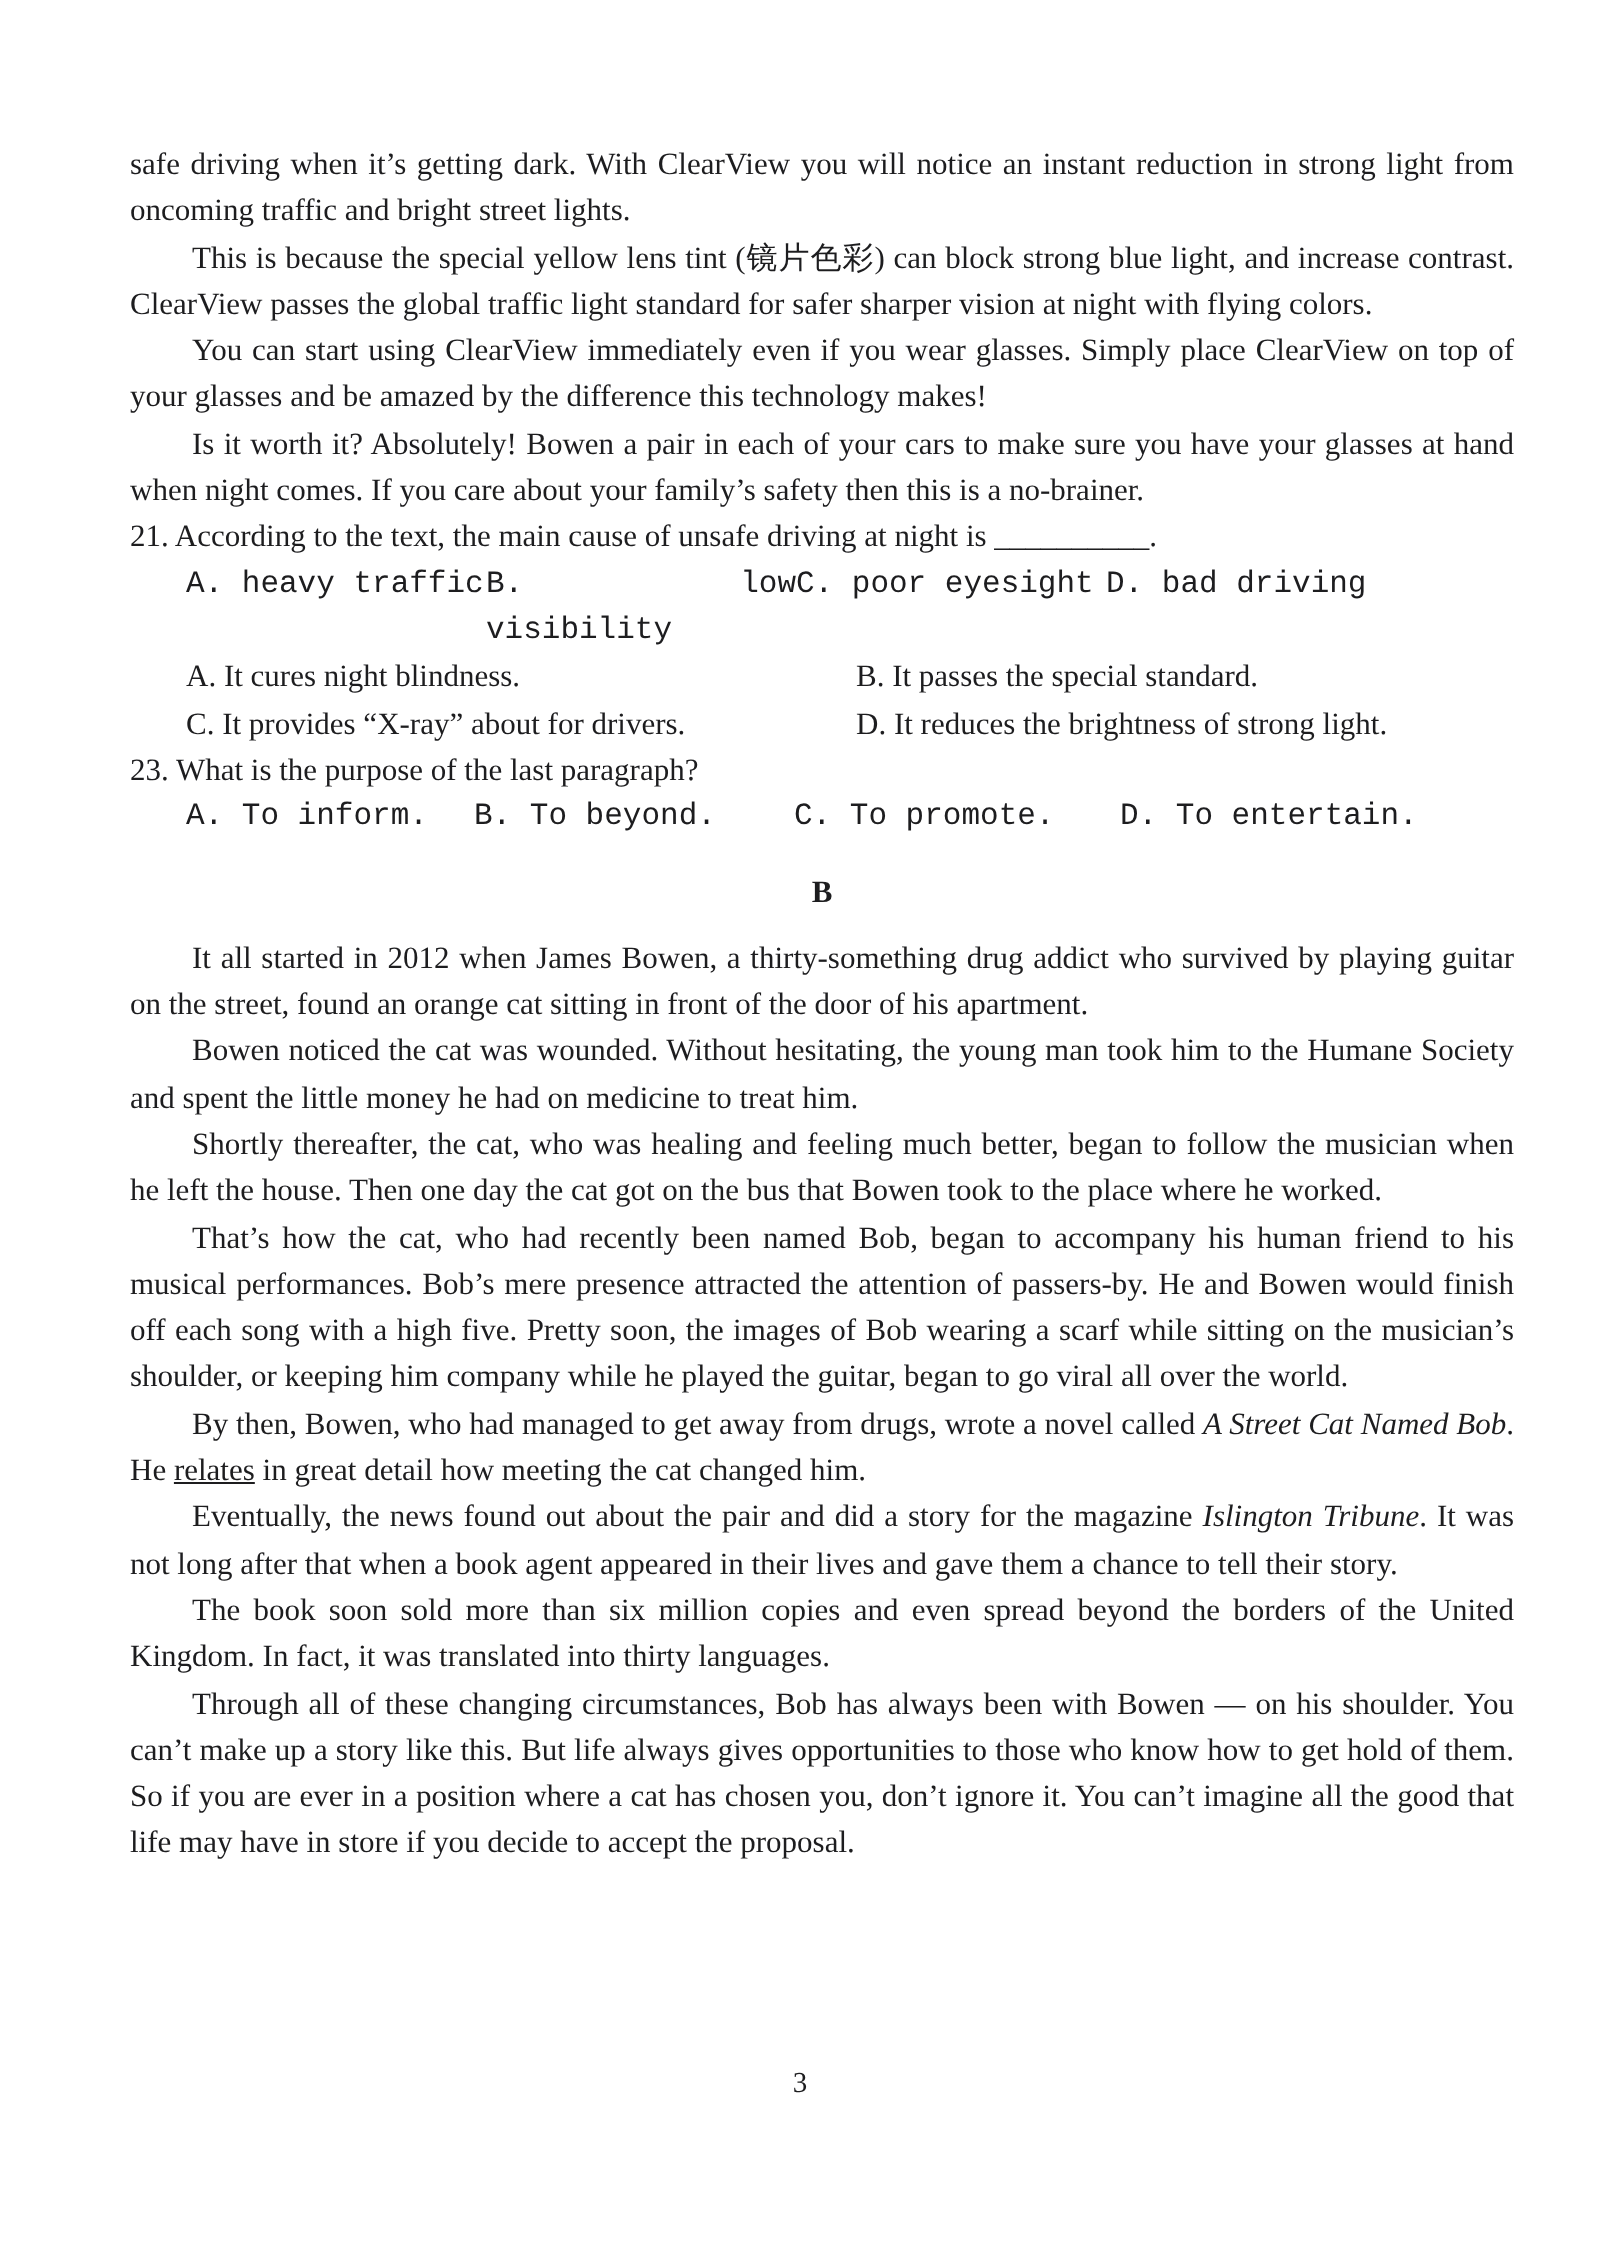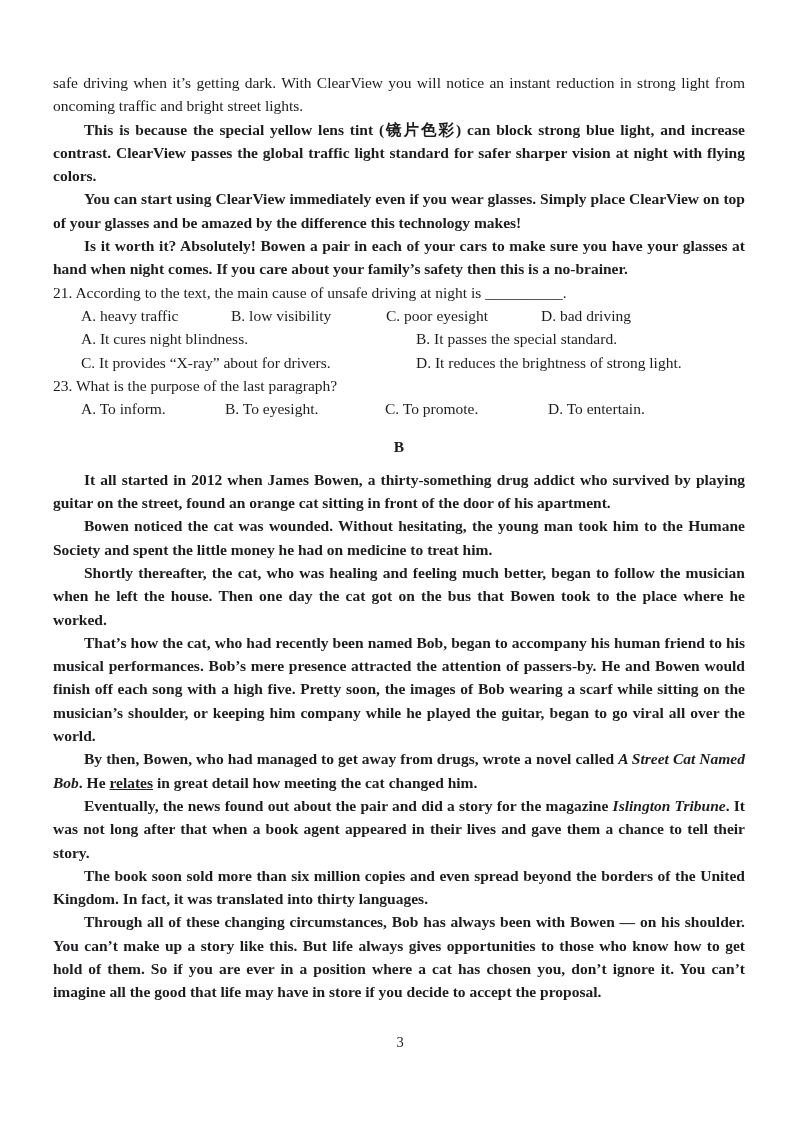--- a/index.html
+++ b/index.html
@@ -10,33 +10,33 @@
     position: relative;
     font-family: "Liberation Serif", serif;
     font-size: 15.5px;
     line-height: 23.3px;
     color: #1d1d1f;
     overflow: hidden;
   }
   .page-content {
     position: absolute;
     top: 71px;
-    left: 53px;
+    left: 65px;
     width: 692px;
     text-align: justify;
   }
   p { margin: 0; }
-  p.indent { text-indent: 31px; font-weight: bold; }
+  p.indent { text-indent: 31px; }
   .question-stem { text-indent: 0; }
   .opts {
     display: grid;
     padding-left: 28px;
   }
-  .opts-4a { grid-template-columns: 150px 155px 155px auto; }
-  .opts-4b { grid-template-columns: 144px 160px 163px auto; }
+  .opts-4a { grid-template-columns: 150px 155px 155px auto; font-family: Liberation Mono, monospace; }
+  .opts-4b { grid-template-columns: 144px 160px 163px auto; font-family: Liberation Mono, monospace; }
   .opts-2  { grid-template-columns: 335px auto; }
   .section-label {
     text-align: center;
     font-weight: bold;
     margin-top: 15px;
     margin-bottom: 9px;
   }
   i { font-style: italic; }
   .u { text-decoration: underline; }
   .page-number {
@@ -74,21 +74,21 @@
       <span>B. It passes the special standard.</span>
       <span>C. It provides “X-ray” about for drivers.</span>
       <span>D. It reduces the brightness of strong light.</span>
     </div>
   </div>
 
   <div>
     <p class="question-stem">23. What is the purpose of the last paragraph?</p>
     <div class="opts opts-4b">
       <span>A. To inform.</span>
-      <span>B. To eyesight.</span>
+      <span>B. To beyond.</span>
       <span>C. To promote.</span>
       <span>D. To entertain.</span>
     </div>
   </div>
 
   <p class="section-label">B</p>
 
   <p class="indent">It all started in 2012 when James Bowen, a thirty-something drug addict who survived by playing guitar on the street, found an orange cat sitting in front of the door of his apartment.</p>
   <p class="indent">Bowen noticed the cat was wounded. Without hesitating, the young man took him to the Humane Society and spent the little money he had on medicine to treat him.</p>
   <p class="indent">Shortly thereafter, the cat, who was healing and feeling much better, began to follow the musician when he left the house. Then one day the cat got on the bus that Bowen took to the place where he worked.</p>

